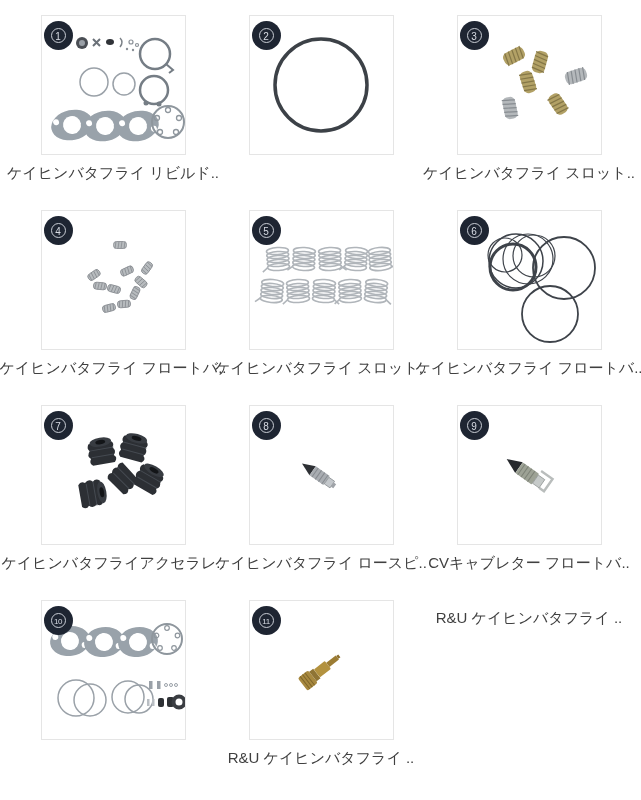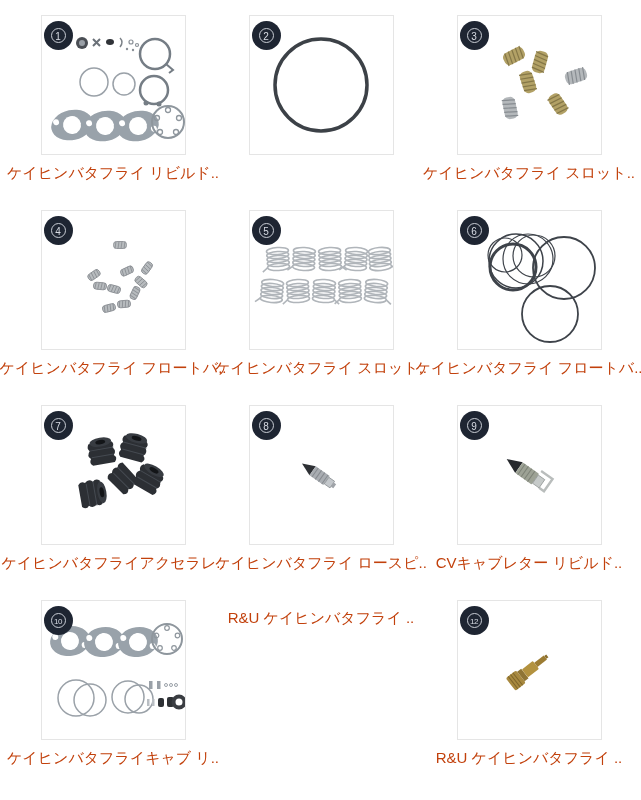--- a/index.html
+++ b/index.html
@@ -27,21 +27,21 @@
     display:flex;align-items:center;justify-content:center;z-index:2;
   }
   .badge .ring{
     width:15px;height:15px;border:1px solid #c8ccd4;border-radius:50%;
     color:#d8dce4;font-size:10px;line-height:15px;text-align:center;
     display:block;box-sizing:border-box;
   }
   .badge.two .ring{font-size:8px;letter-spacing:-0.5px;}
   .pimg{display:block;width:143px;height:138px;}
   .title{
-    margin-top:8px;font-size:15px;line-height:19px;color:#c2410c;
+    margin-top:8px;font-size:15px;line-height:19px;color:#404040;
     text-align:center;white-space:nowrap;
   }
 </style>
 </head>
 <body>
 
 <div class="grid">
 
   <div class="cell">
     <div class="tile">
@@ -373,21 +373,21 @@
       <svg class="pimg" viewBox="0 0 143 138">
         <g transform="translate(70,68) rotate(35)">
           <path d="M9,-10 L23,-10 L23,5 L17,5" fill="none" stroke="#b9bdbc" stroke-width="2.4"></path>
           <polygon points="-26,0 -11,-6.5 -11,6.5" fill="#26292d"></polygon>
           <rect x="-11" y="-6.5" width="20" height="13" rx="1" fill="#9da295"></rect>
           <path d="M-8,-6.5 V6.5 M-4,-6.5 V6.5 M0,-6.5 V6.5 M4,-6.5 V6.5" stroke="#7d8277" stroke-width="1"></path>
           <rect x="9" y="-5" width="8" height="10" fill="#c6cac9" stroke="#969a99" stroke-width="0.8"></rect>
         </g>
       </svg>
     </div>
-    <div class="title">CVキャブレター リビルド..</div>
+    <div class="title">CVキャブレター フロートバ..</div>
   </div>
 
   <div class="cell">
     <div class="tile">
       <span class="badge two">
           <span class="ring">10</span>
         </span>
       <svg class="pimg" viewBox="0 0 143 138">
         <g transform="translate(28,40) rotate(-8)">
             <ellipse rx="20" ry="15" fill="#99a2aa"></ellipse>
@@ -426,39 +426,38 @@
         <circle cx="124" cy="84" r="1.5" fill="none" stroke="#9aa1a8" stroke-width="1"></circle>
           <circle cx="129" cy="84" r="1.5" fill="none" stroke="#9aa1a8" stroke-width="1"></circle>
           <circle cx="134" cy="84" r="1.5" fill="none" stroke="#9aa1a8" stroke-width="1"></circle>
         <rect x="105" y="98" width="2.5" height="7" fill="#b9bec3"></rect>
           <rect x="110" y="98" width="2.5" height="7" fill="#b9bec3"></rect>
         <rect x="116" y="97" width="6" height="9" rx="2" fill="#2e3135"></rect>
         <rect x="125" y="96" width="7" height="10" rx="2" fill="#2e3135"></rect>
         <circle cx="137" cy="101" r="5.5" fill="none" stroke="#3a3d42" stroke-width="4"></circle>
       </svg>
     </div>
-    <div class="title">ケイヒンバタフライキャブ リ..</div>
-  </div>
-
-  <div class="cell">
-    <div class="title">R&amp;U ケイヒンバタフライ ..</div>
   </div>
 
   <div class="cell">
     <div class="tile">
       <span class="badge two">
-          <span class="ring">12</span>
+          <span class="ring">11</span>
         </span>
       <svg class="pimg" viewBox="0 0 143 138">
         <g transform="translate(70,70) rotate(-38)">
           <rect x="-22" y="-8" width="13" height="16" rx="2" fill="#a8893f"></rect>
           <path d="M-19,-8 V8 M-16,-8 V8 M-13,-8 V8" stroke="#7e652a" stroke-width="1"></path>
           <rect x="-9" y="-6" width="5" height="12" fill="#8f7434"></rect>
           <rect x="-4" y="-5" width="14" height="10" rx="1" fill="#b3923f"></rect>
           <rect x="10" y="-2.6" width="12" height="5.2" fill="#9c7c33"></rect>
           <rect x="22" y="-1.8" width="2.5" height="3.6" fill="#8a6d2c"></rect>
         </g>
       </svg>
     </div>
     <div class="title">R&amp;U ケイヒンバタフライ ..</div>
   </div>
 
+  <div class="cell">
+    <div class="title">R&amp;U ケイヒンバタフライ ..</div>
+  </div>
+
 </div>
 
 </body></html>

